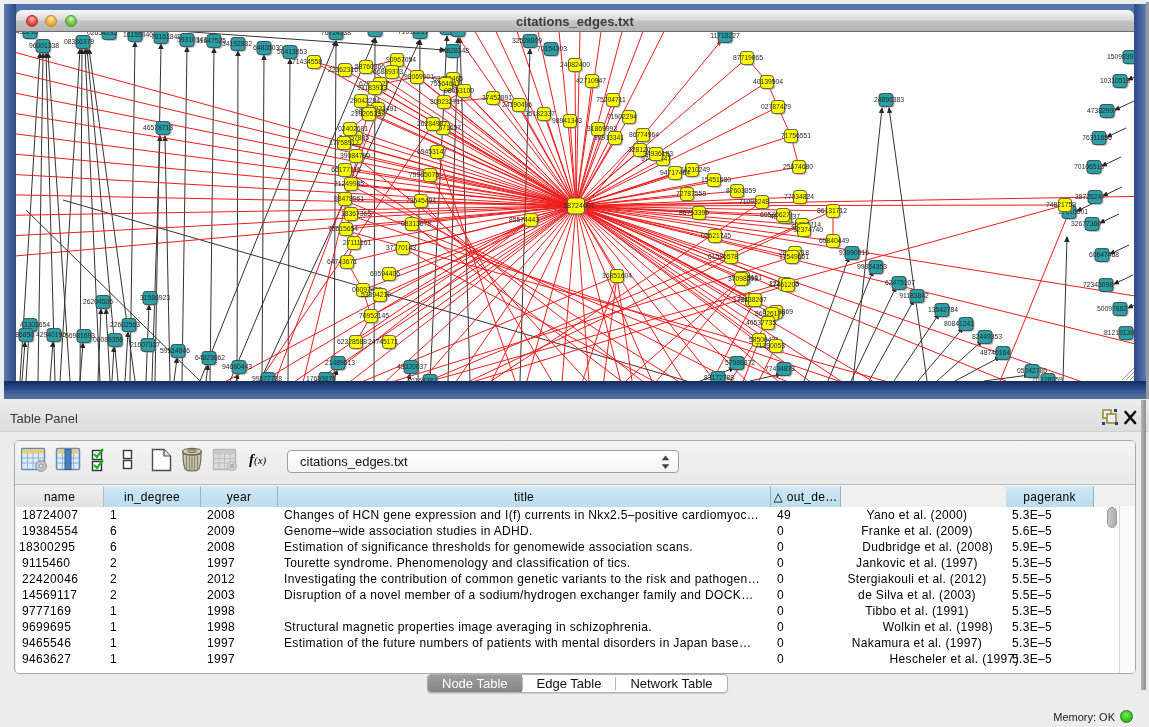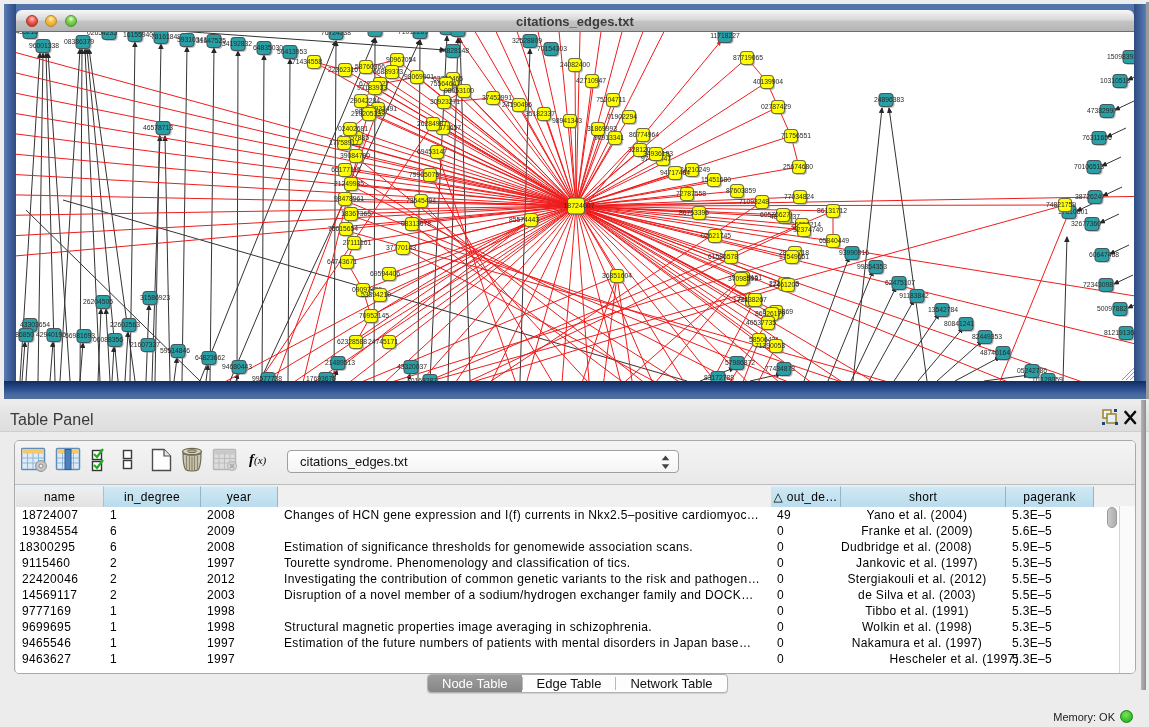--- a/index.html
+++ b/index.html
@@ -18,21 +18,21 @@
  border-radius:6px 6px 0 0;border-bottom:1px solid #6f6f6f}
 #title{left:16px;top:14px;width:1118px;text-align:center;font-size:13px;font-weight:700;color:#3c3c3c}
 .tl{width:12px;height:12px;border-radius:50%;top:15px}
 #tlr{left:26px;background:radial-gradient(circle at 50% 30%,#ffb3ac 8%,#ec6b60 35%,#d8362b 75%,#b22218);border:1px solid #a8352c}
 #tly{left:45px;background:radial-gradient(circle at 50% 30%,#ffe9b0 8%,#f6c24f 35%,#eda423 75%,#c9831a)!important;border:1px solid #b7882f}
 #tlg{left:65px;background:radial-gradient(circle at 50% 30%,#d2f7b2 8%,#8ad55e 35%,#5cbb2e 75%,#3e9715);border:1px solid #519537}
 #rightedge{left:1146px;top:2px;width:3px;height:397px;background:#9a9a9a}
 
 #panel{left:0;top:399px;width:1149px;height:328px;background:#ececec}
 #phead{left:0;top:405px;width:1149px;height:27px;background:linear-gradient(180deg,#e9e9e9,#dddddd);border-bottom:1px solid #cfcfcf}
-#phead span{position:absolute;left:10px;top:6px;font-size:16px;color:#3a3a3a}
+#phead span{position:absolute;left:10px;top:6px;font-size:13px;color:#3a3a3a}
 #container{left:14px;top:440px;width:1122px;height:234px;background:#f0f0f0;
  border:1px solid #a9a9a9;border-radius:5px;overflow:hidden}
 #toolbar{left:0;top:0;width:1120px;height:44px;background:linear-gradient(180deg,#f4f4f4,#e9e9e9);border-bottom:1px solid #bdbdbd}
 #combo{left:272px;top:9px;width:392px;height:23px;background:linear-gradient(180deg,#ffffff,#f4f4f4);
  border:1px solid #9f9f9f;border-radius:4px;font-size:13px;color:#111;line-height:21px;padding-left:12px}
 
 #thead{left:1px;top:45px;width:1104px;height:21px}
 .th{position:absolute;top:0;height:21px;letter-spacing:0.3px;background:linear-gradient(180deg,#cfe8f4,#badcec);
  border-right:1px solid #8fb6c9;border-top:1px solid #ddeef7;font-size:12px;color:#000;
  text-align:center;line-height:20px;overflow:hidden}
@@ -898,49 +898,50 @@
 <text x="233" y="17" font-family="Liberation Serif,serif" font-style="italic" font-size="11">(x)</text>
 </svg>
 <div id="combo" class="abs">citations_edges.txt<svg class="abs" style="right:8px;top:4px" width="9" height="15">
         <path d="M4.5,0.5 L8.3,5.2 H0.7 Z" fill="#444"></path>
         <path d="M4.5,14 L8.3,9.3 H0.7 Z" fill="#444"></path>
       </svg></div>
 <div id="thead" class="abs">
       <div class="th gray" style="left:0px;width:88px">name</div>
       <div class="th" style="left:88px;width:97px">in_degree</div>
       <div class="th" style="left:185px;width:77px">year</div>
+      <div class="th" style="left:262px;width:493px">title</div>
       <div class="th" style="left:755px;width:70px">△ out_de…</div>
-      <div class="th" style="left:825px;width:165px">short</div>
       <div class="th" style="left:990px;width:88px">pagerank</div>
     </div>
 <div id="rows" class="abs">
       <div class="row" style="top:0px">
         <span class="c" style="left:6px;width:80px">18724007</span>
         <span class="c" style="left:94px;width:90px">1</span>
         <span class="c" style="left:191px;width:70px">2008</span>
         <span class="c" style="left:268px;width:486px">Changes of HCN gene expression and I(f) currents in Nkx2.5–positive cardiomyoc…</span>
         <span class="c" style="left:761px;width:63px">49</span>
-        <span class="c" style="left:825px;width:152px;text-align:center">Yano et al. (2004)</span>
+        <span class="c" style="left:825px;width:152px;text-align:center">Yano et al. (2000)</span>
         <span class="c" style="left:996px;width:80px">5.3E–5</span>
       </div>
       <div class="row" style="top:16px">
         <span class="c" style="left:6px;width:80px">19384554</span>
         <span class="c" style="left:94px;width:90px">6</span>
         <span class="c" style="left:191px;width:70px">2009</span>
+        <span class="c" style="left:268px;width:486px">Genome–wide association studies in ADHD.</span>
         <span class="c" style="left:761px;width:63px">0</span>
         <span class="c" style="left:825px;width:152px;text-align:center">Franke et al. (2009)</span>
         <span class="c" style="left:996px;width:80px">5.6E–5</span>
       </div>
       <div class="row" style="top:32px">
         <span class="c" style="left:3px;width:80px">18300295</span>
         <span class="c" style="left:94px;width:90px">6</span>
         <span class="c" style="left:191px;width:70px">2008</span>
         <span class="c" style="left:268px;width:486px">Estimation of significance thresholds for genomewide association scans.</span>
         <span class="c" style="left:761px;width:63px">0</span>
-        <span class="c" style="left:825px;width:152px;text-align:left">Dudbridge et al. (2008)</span>
+        <span class="c" style="left:825px;width:152px;text-align:right">Dudbridge et al. (2008)</span>
         <span class="c" style="left:996px;width:80px">5.9E–5</span>
       </div>
       <div class="row" style="top:48px">
         <span class="c" style="left:6px;width:80px">9115460</span>
         <span class="c" style="left:94px;width:90px">2</span>
         <span class="c" style="left:191px;width:70px">1997</span>
         <span class="c" style="left:268px;width:486px">Tourette syndrome. Phenomenology and classification of tics.</span>
         <span class="c" style="left:761px;width:63px">0</span>
         <span class="c" style="left:825px;width:152px;text-align:center">Jankovic et al. (1997)</span>
         <span class="c" style="left:996px;width:80px">5.3E–5</span>
@@ -970,21 +971,21 @@
         <span class="c" style="left:761px;width:63px">0</span>
         <span class="c" style="left:825px;width:152px;text-align:center">Tibbo et al. (1991)</span>
         <span class="c" style="left:996px;width:80px">5.3E–5</span>
       </div>
       <div class="row" style="top:112px">
         <span class="c" style="left:6px;width:80px">9699695</span>
         <span class="c" style="left:94px;width:90px">1</span>
         <span class="c" style="left:191px;width:70px">1998</span>
         <span class="c" style="left:268px;width:486px">Structural magnetic properties image averaging in schizophrenia.</span>
         <span class="c" style="left:761px;width:63px">0</span>
-        <span class="c" style="left:825px;width:152px;text-align:center">Wolkin et al. (1998)</span>
+        <span class="c" style="left:825px;width:152px;text-align:right">Wolkin et al. (1998)</span>
         <span class="c" style="left:996px;width:80px">5.3E–5</span>
       </div>
       <div class="row" style="top:128px">
         <span class="c" style="left:6px;width:80px">9465546</span>
         <span class="c" style="left:94px;width:90px">1</span>
         <span class="c" style="left:191px;width:70px">1997</span>
         <span class="c" style="left:268px;width:486px">Estimation of the future numbers of patients with mental disorders in Japan base…</span>
         <span class="c" style="left:761px;width:63px">0</span>
         <span class="c" style="left:825px;width:152px;text-align:center">Nakamura et al. (1997)</span>
         <span class="c" style="left:996px;width:80px">5.3E–5</span>

